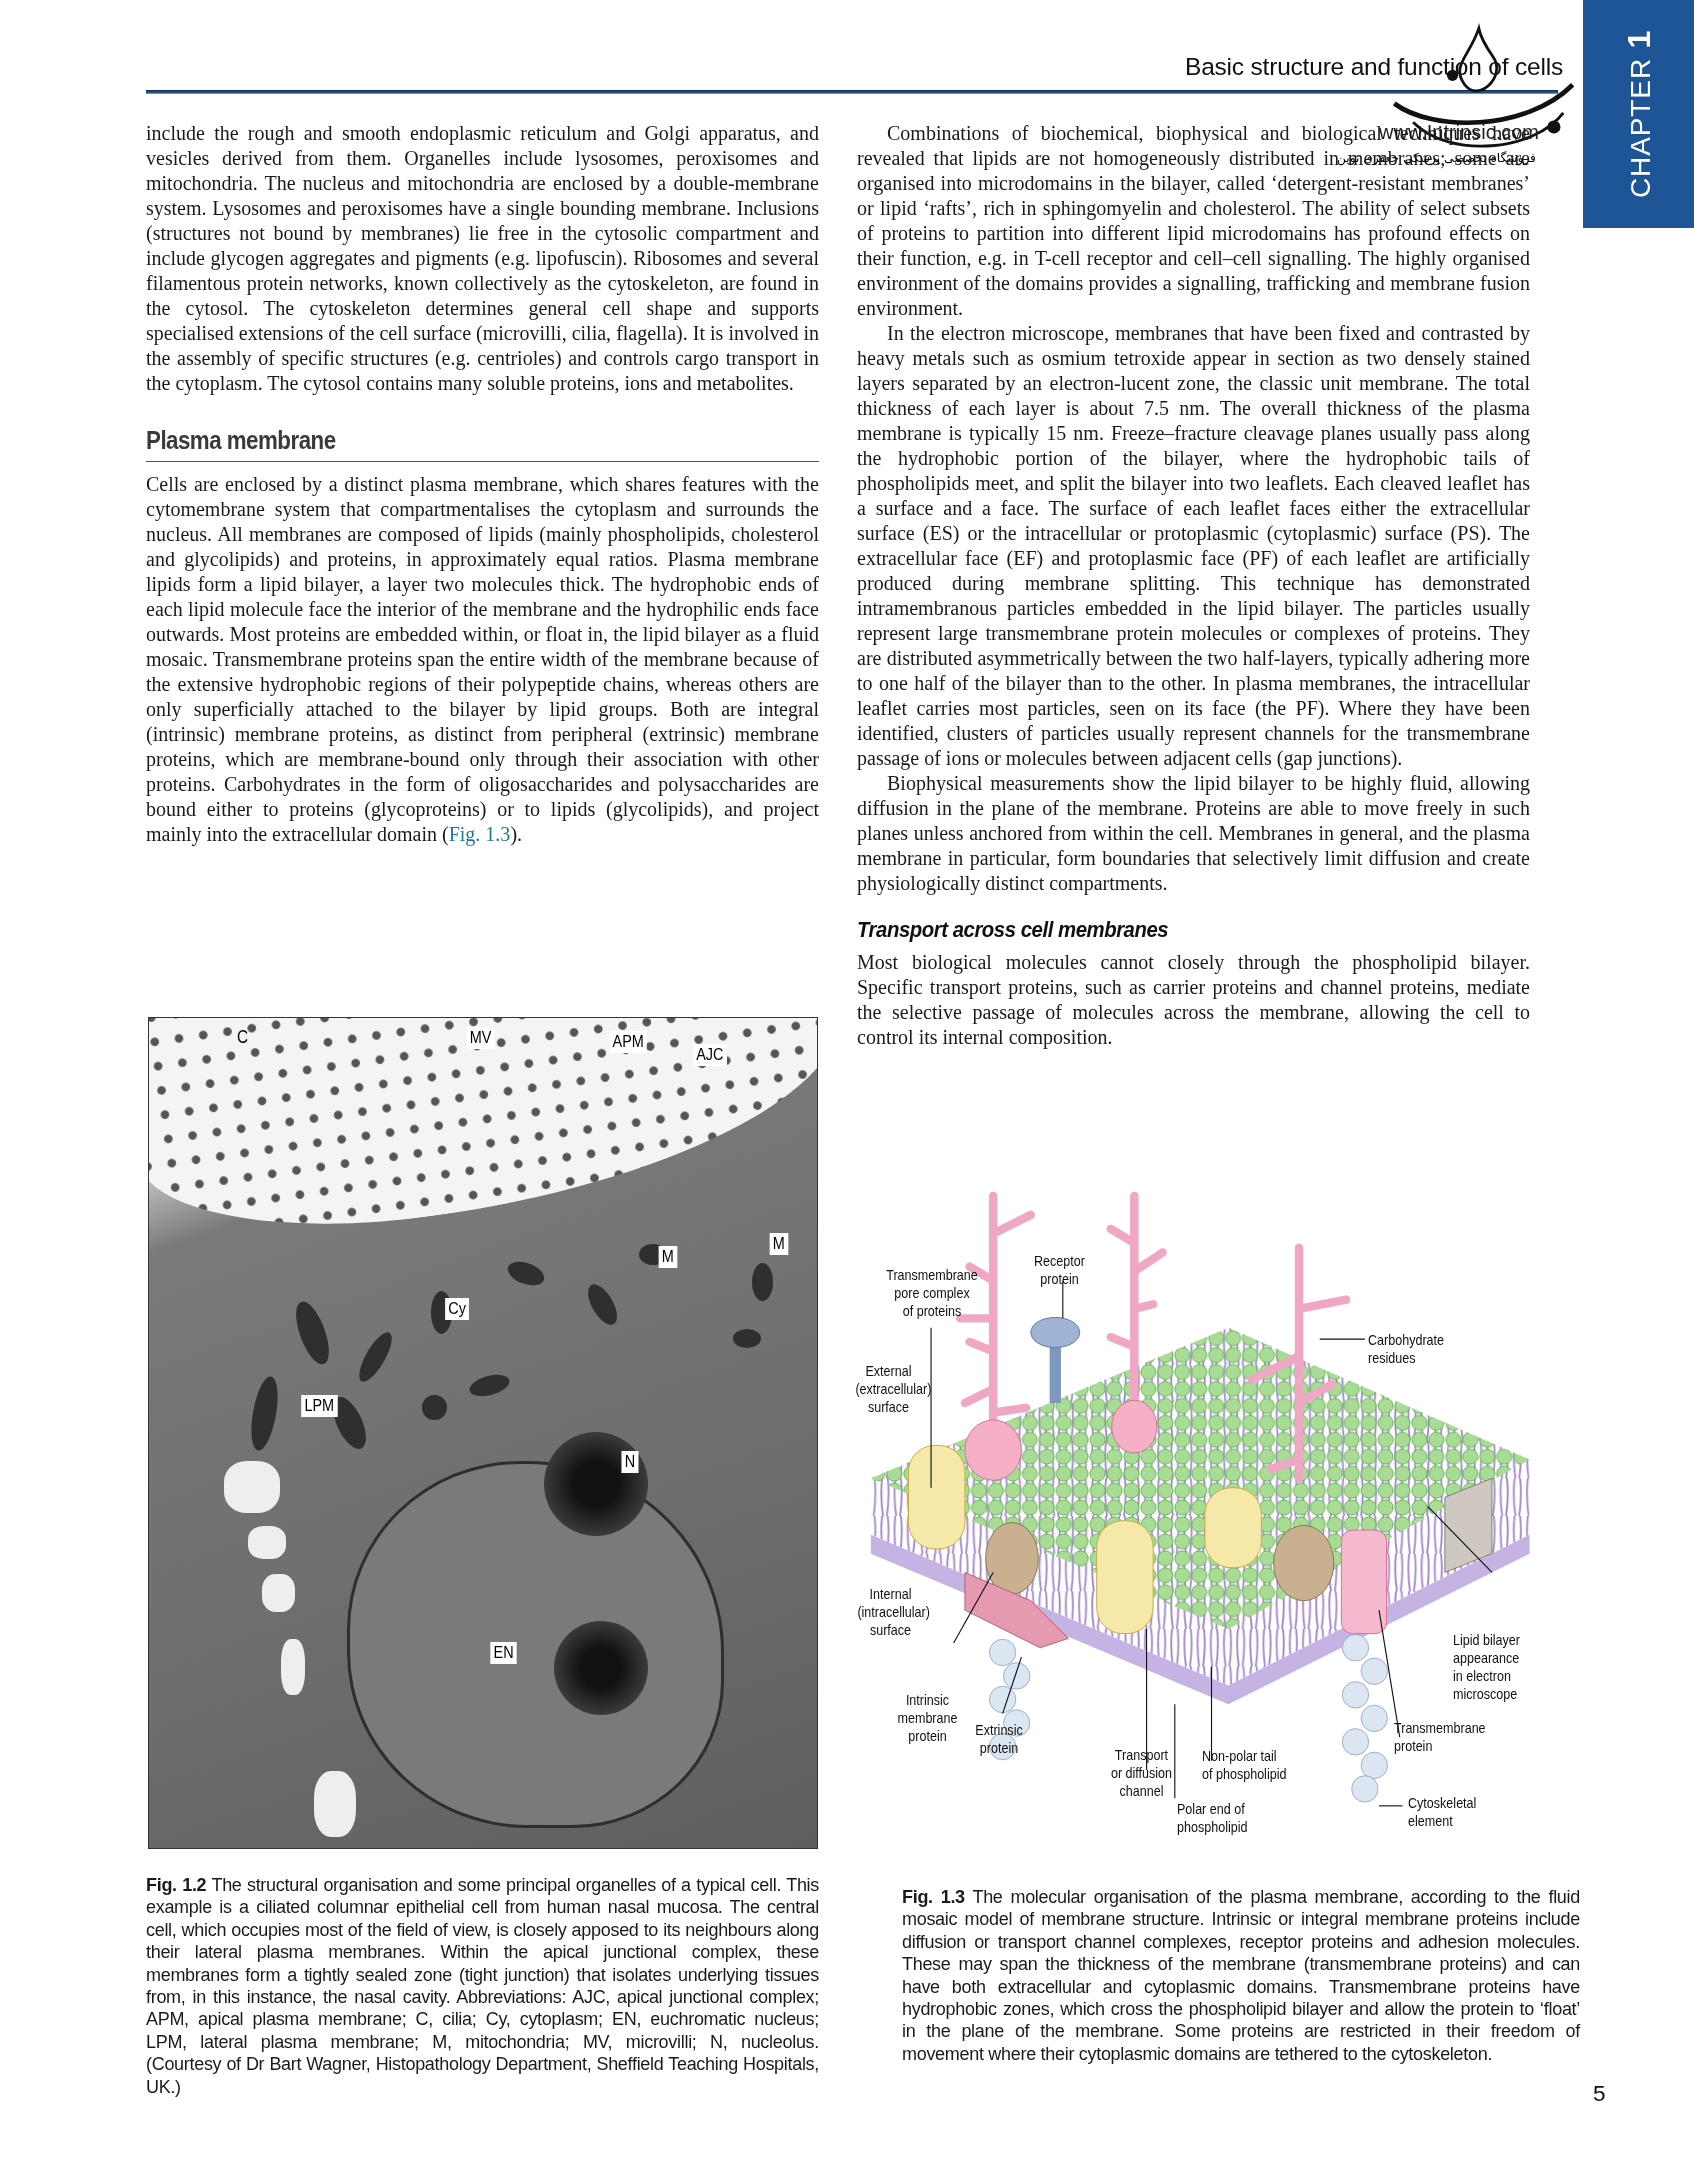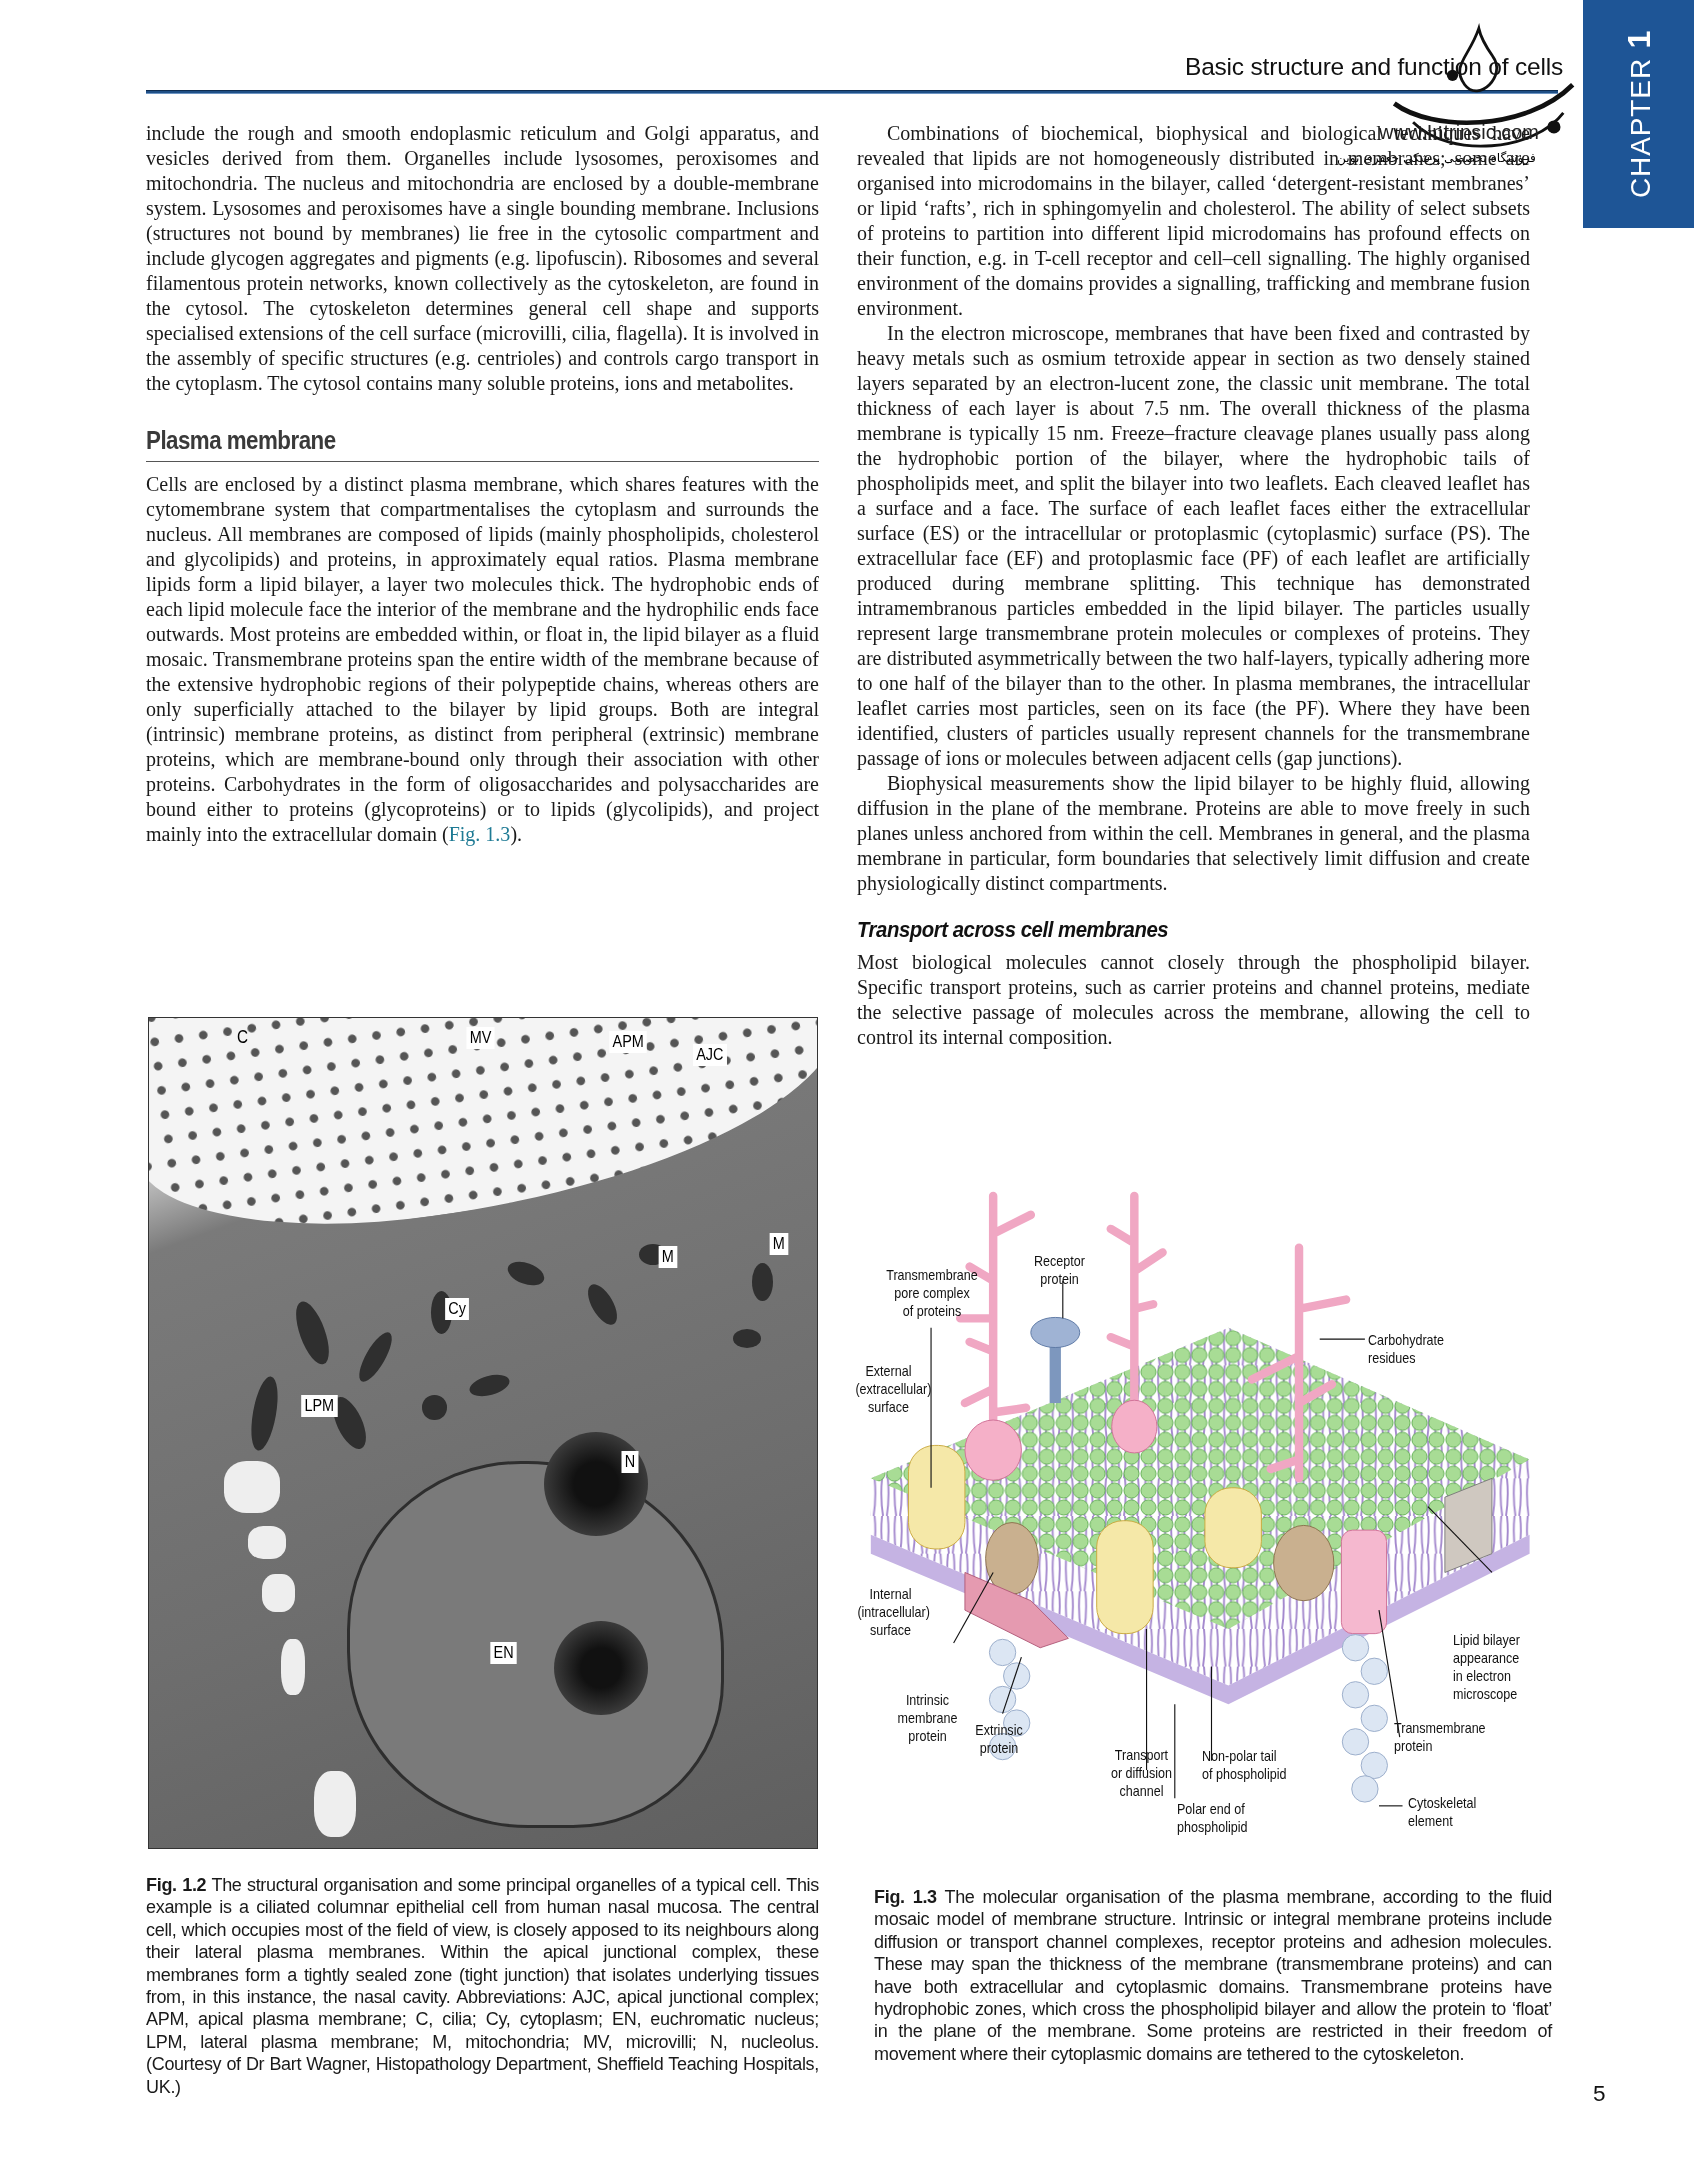--- a/index.html
+++ b/index.html
@@ -55,21 +55,21 @@
   .fig12 .lpm { position: absolute; background: #eee; border-radius: 40%; }
   .fig12 .label { position: absolute; background: #fff; font-family: "Liberation Sans", sans-serif; font-size: 17px;
     padding: 0.9px 3.8px; color: #000; transform: scaleX(0.85); }
   .fig12 .plain-label { position: absolute; font-family: "Liberation Sans", sans-serif; font-size: 18px; color: #000;
     transform: scaleX(0.85); }
 
   .caption { position: absolute; font-family: "Liberation Sans", sans-serif; font-size: 18px; line-height: 22.4px;
     text-align: justify; letter-spacing: -0.3px; }
   .caption b { font-weight: bold; }
   .caption-12 { left: 146px; top: 1850px; width: 673px; margin-top: 24px; }
-  .caption-13 { left: 874px; top: 1886px; width: 678px; }
+  .caption-13 { left: 902px; top: 1886px; width: 678px; }
 
   
   .fig13 { position: absolute; left: 852px; top: 1177px; width: 687px; height: 678px; }
   .fig13 svg { position: absolute; left: 0; top: 0; }
   .dlabel { position: absolute; font-family: "Liberation Sans", sans-serif; font-size: 14.6px; line-height: 18px;
     color: #111; text-align: center; transform: scaleX(0.86); transform-origin: center; white-space: nowrap; }
   .dlabel.left { text-align: left; transform-origin: left; }
 
   .page-number { position: absolute; left: 1593px; top: 2081px; font-family: "Liberation Sans", sans-serif;
     font-size: 22.6px; color: #111; }

